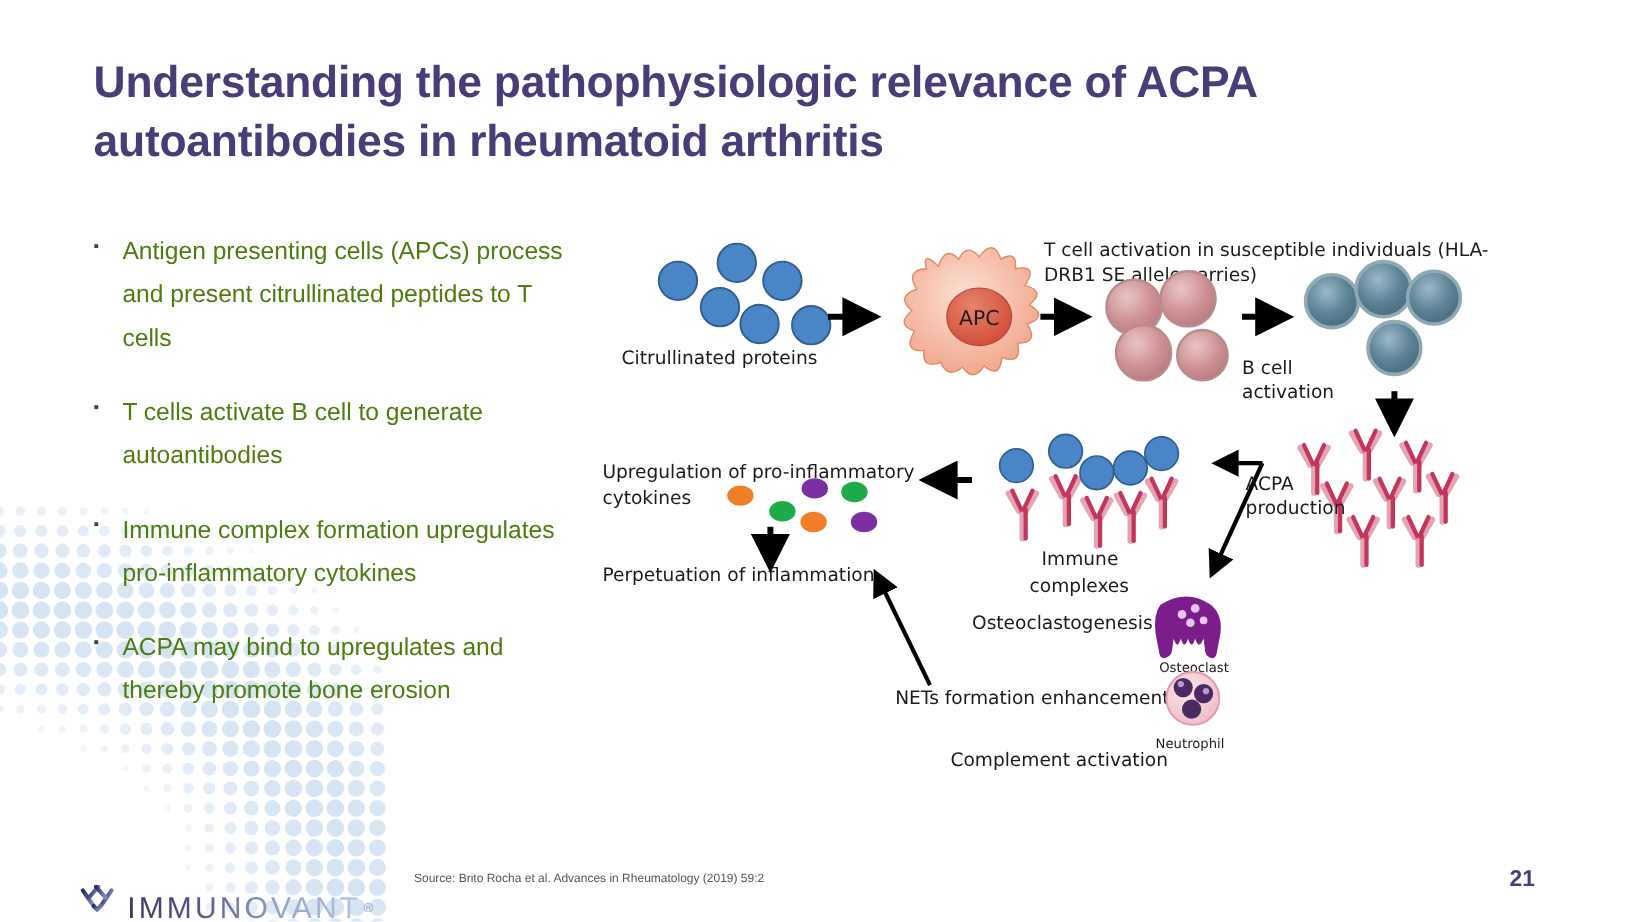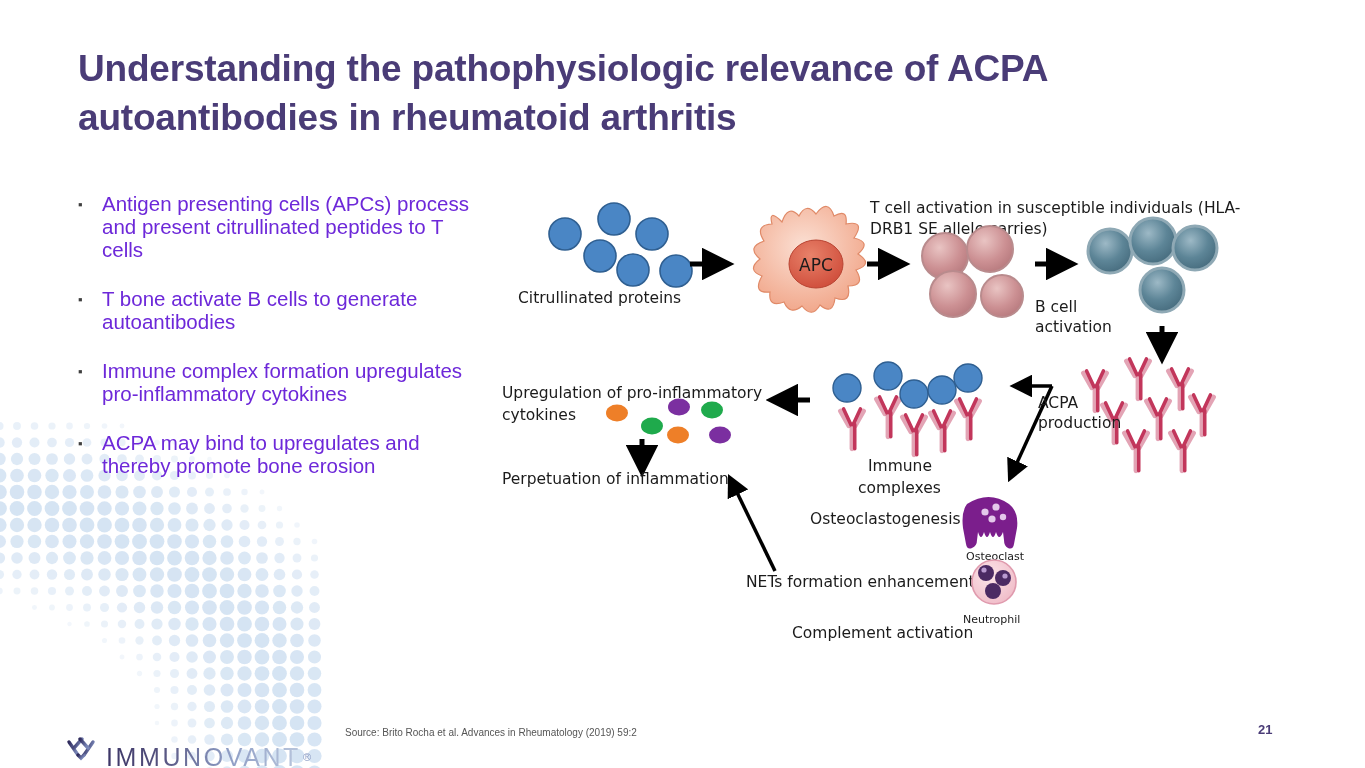--- a/index.html
+++ b/index.html
@@ -13,37 +13,37 @@
   
   #slide-title{position:absolute;left:78px;top:44px;width:1080px;
     font-size:37px;line-height:49px;color:#4a3c77;font-weight:700;
     letter-spacing:-0.2px;}
 
   
   #bullet-list{position:absolute;left:72px;top:192px;width:400px;}
   .bullet-row{display:flex;align-items:flex-start;margin-bottom:26px;}
   .bullet-mark{color:#3f3f3f;font-size:13px;line-height:25px;width:30px;
     flex:0 0 30px;text-align:left;padding-left:6px;box-sizing:border-box;}
-  .bullet-text{font-size:20.5px;line-height:23px;color:#6d28d9;}
+  .bullet-text{font-size:20.5px;line-height:36px;color:#4d7c0f;}
 
   
   #diagram{position:absolute;left:490px;top:186px;width:760px;height:470px;}
   #diagram svg{display:block;}
 
   
   #footer-logo{position:absolute;left:62px;top:735px;height:44px;display:flex;
     align-items:center;}
   #logo-wordmark{font-size:25px;letter-spacing:2.6px;font-weight:400;
     margin-left:6px;line-height:1;
     background:linear-gradient(90deg,#3b3566 0%,#55527f 28%,#8d9cc4 62%,#b9c6dd 100%);
     -webkit-background-clip:text;background-clip:text;color:transparent;}
   #logo-reg{font-size:11px;color:#8d9cc4;vertical-align:super;margin-left:2px;}
   #source-block{position:absolute;left:345px;top:725px;
     font-size:10px;line-height:15px;color:#555;}
-  #page-number{position:absolute;left:1258px;top:722px;font-size:13px;
+  #page-number{position:absolute;left:1258px;top:722px;font-size:19px;
     font-weight:bold;color:#4a3c77;}
 
   .dg-label{font-family:"DejaVu Sans", sans-serif;fill:#1b1b1b;}
 </style>
 </head>
 <body>
 
 <svg id="dot-pattern" viewBox="0 0 340 348" width="340" height="348" aria-hidden="true">
   <g id="dots">
       <circle cx="-18.0" cy="6.0" r="4.09" fill="#bdd4ec" opacity="0.34"></circle>
@@ -361,21 +361,21 @@
 
 <div id="slide-title">Understanding the pathophysiologic relevance of ACPA autoantibodies in rheumatoid arthritis</div>
 
 <div id="bullet-list">
   <div class="bullet-row">
     <span class="bullet-mark">▪</span>
     <span class="bullet-text">Antigen presenting cells (APCs) process and present citrullinated peptides to T cells</span>
   </div>
   <div class="bullet-row">
     <span class="bullet-mark">▪</span>
-    <span class="bullet-text">T bone activate B cells to generate autoantibodies</span>
+    <span class="bullet-text">T cells activate B cell to generate autoantibodies</span>
   </div>
   <div class="bullet-row">
     <span class="bullet-mark">▪</span>
     <span class="bullet-text">Immune complex formation upregulates pro-inflammatory cytokines</span>
   </div>
   <div class="bullet-row">
     <span class="bullet-mark">▪</span>
     <span class="bullet-text">ACPA may bind to upregulates and thereby promote bone erosion</span>
   </div>
 </div>

